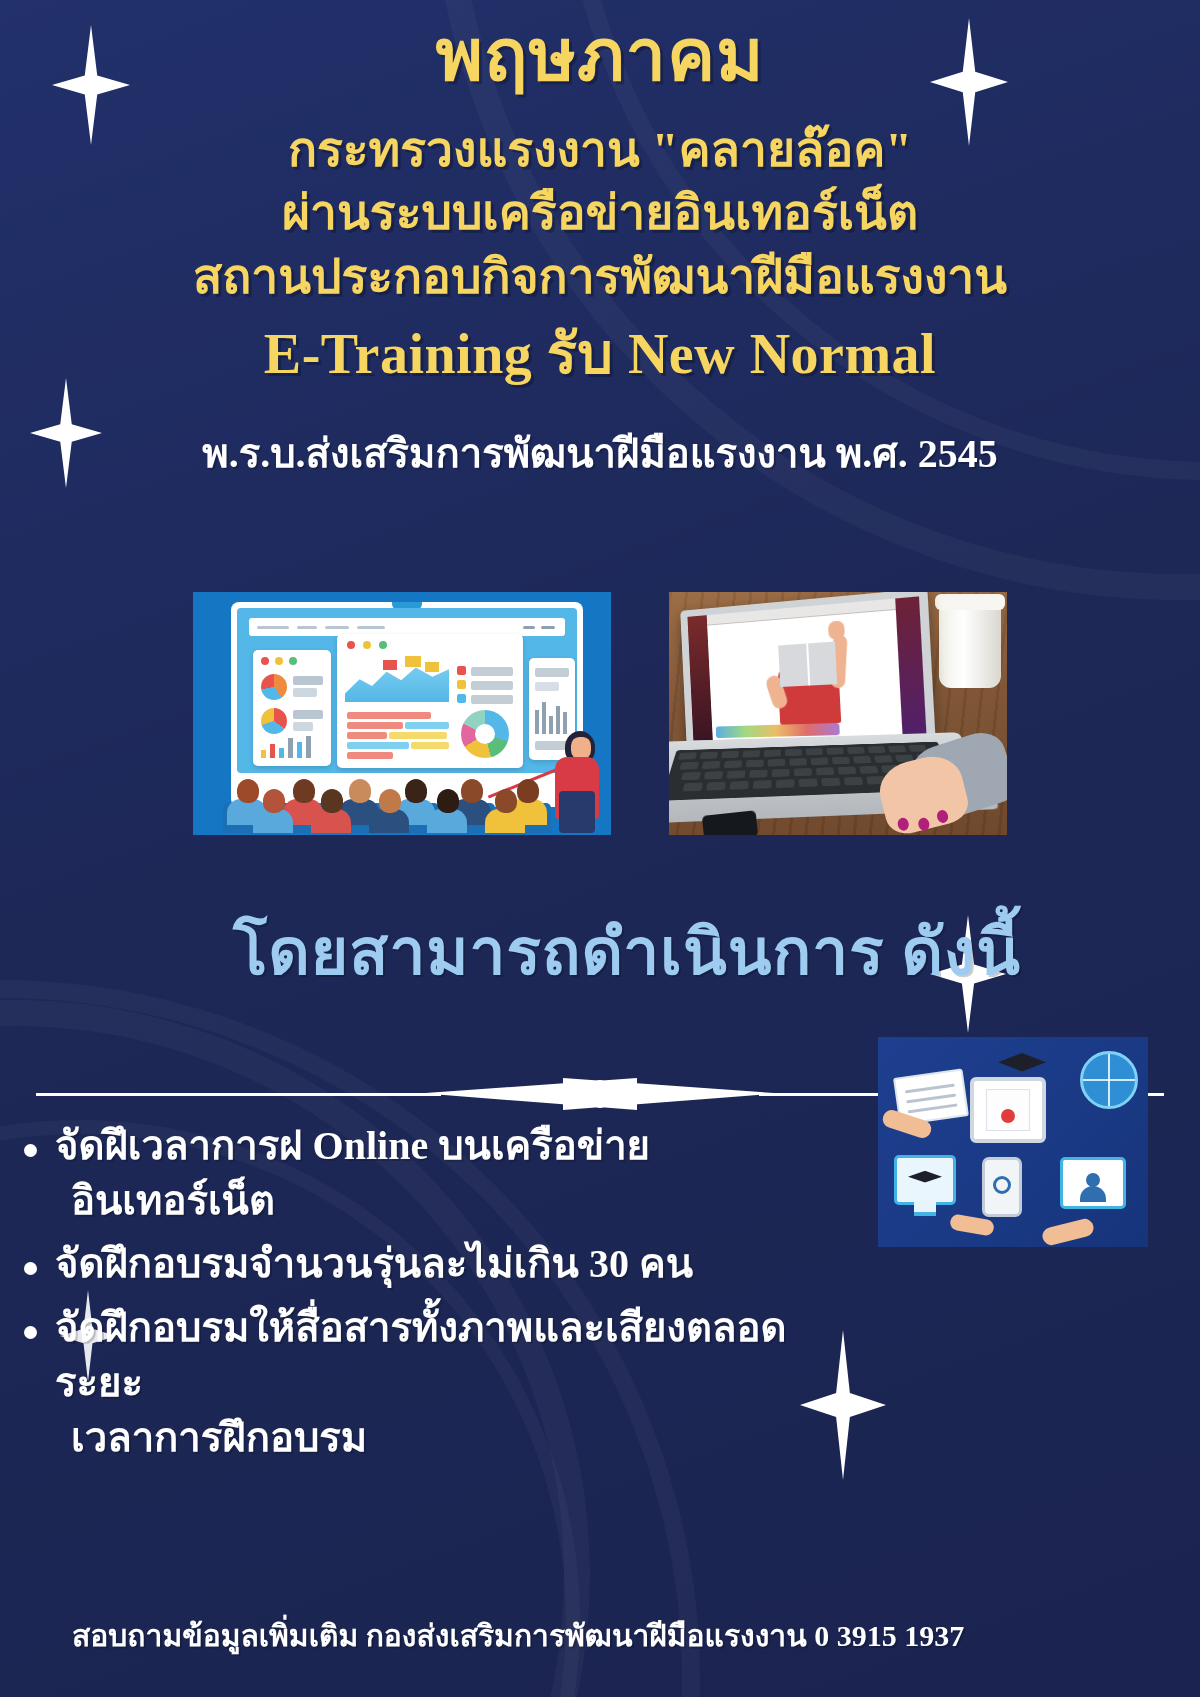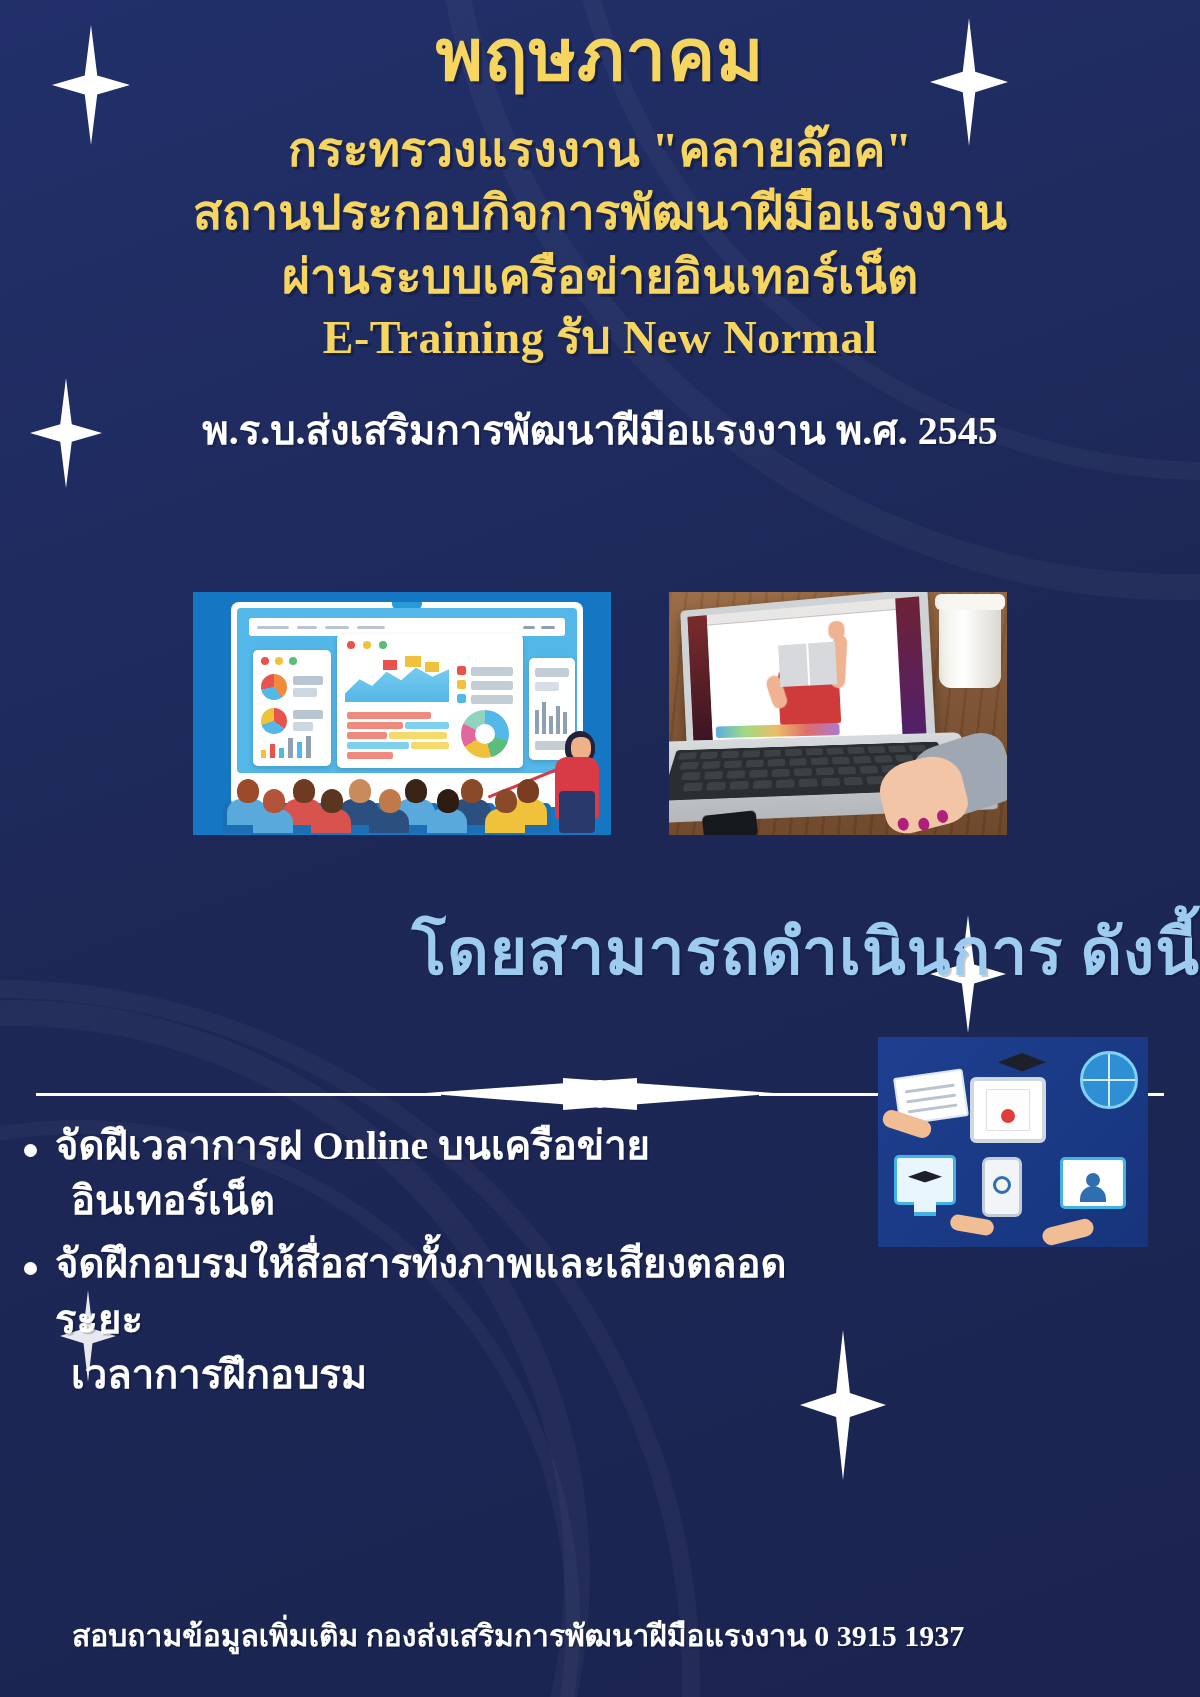--- a/index.html
+++ b/index.html
@@ -57,21 +57,21 @@
     margin-top:26px;
     color:#F6D560;
     font-family:"Liberation Serif", serif;
     font-weight:bold;
     font-size:48px;
     line-height:1.32;
     text-shadow:3px 3px 0 rgba(0,0,0,.25);
     padding:0 60px;
   }
   .title-block .ln { display:block; }
-  .title-block .ln.eng { font-size:46px; letter-spacing:.5px; }
+  .title-block .ln.eng { font-size:56px; letter-spacing:.5px;margin-top:10px; }
 
   .subtitle {
     margin-top:34px;
     color:#ffffff;
     font-family:"Liberation Serif", serif;
     font-weight:bold;
     font-size:40px;
     line-height:1.38;
     text-shadow:2px 2px 0 rgba(0,0,0,.22);
     padding:0 70px;
@@ -162,21 +162,21 @@
   .cup {
     position:absolute; right:6px; top:10px; width:62px; height:86px;
     background:linear-gradient(90deg,#efeee7,#ffffff 40%,#d9d7ce);
     border-radius:4px 4px 12px 12px;
   }
   .cup .lid { position:absolute; left:-4px; right:-4px; top:-8px; height:16px; background:#f7f6f1; border-radius:6px;}
   .phone { position:absolute; left:34px; bottom:-4px; width:54px; height:26px; background:#15181c; border-radius:5px; transform:rotate(-6deg);}
 
   
   .section-head {
-    position:absolute; top:918px; left:0; right:0; text-align:right;
+    position:absolute; top:918px; left:0; right:0; text-align:center;
     padding-left:38px;
     margin-left:16px;
   }
   .section-head .txt {
     color:#9ECBF0;
     font-family:"Liberation Serif", serif;
     font-weight:bold;
     font-size:64px;
     line-height:1.1;
     letter-spacing:1px;
@@ -269,22 +269,22 @@
   <div class="sparkle sp2"></div>
   <div class="sparkle sp3"></div>
   <div class="sparkle sp4"></div>
   <div class="sparkle sp5"></div>
   <div class="sparkle sp6"></div>
 
   <div class="header">
     <div class="kicker">พฤษภาคม</div>
     <div class="title-block">
       <span class="ln">กระทรวงแรงงาน "คลายล๊อค"</span>
+      <span class="ln">ผ่านระบบเครือข่ายอินเทอร์เน็ต</span>
       <span class="ln">สถานประกอบกิจการพัฒนาฝีมือแรงงาน</span>
-      <span class="ln">ผ่านระบบเครือข่ายอินเทอร์เน็ต</span>
       <span class="ln eng">E-Training รับ New Normal</span>
     </div>
     <div class="subtitle">
       <span class="ln">พ.ร.บ.ส่งเสริมการพัฒนาฝีมือแรงงาน พ.ศ. 2545</span>
     </div>
   </div>
 
   <div class="images">
 
     <div class="illus">
@@ -535,20 +535,26 @@
     <div class="bullet">
       <span class="dot"></span>
       <span class="btext">
         <span>จัดฝึเวลาการฝ Online บนเครือข่าย</span>
         <span class="cont">อินเทอร์เน็ต</span>
       </span>
     </div>
     <div class="bullet">
       <span class="dot"></span>
       <span class="btext">
+        <span>จัดฝึกอบรมจำนวนรุ่นละไม่เกิน 30 คน</span>
+      </span>
+    </div>
+    <div class="bullet">
+      <span class="dot"></span>
+      <span class="btext">
         <span>จัดฝึกอบรมให้สื่อสารทั้งภาพและเสียงตลอดระยะ</span>
         <span class="cont">เวลาการฝึกอบรม</span>
       </span>
     </div>
   </div>
 
   <div class="footer">
     <span class="fl">สอบถามข้อมูลเพิ่มเติม กองส่งเสริมการพัฒนาฝีมือแรงงาน 0 3915 1937</span>
   </div>
 

